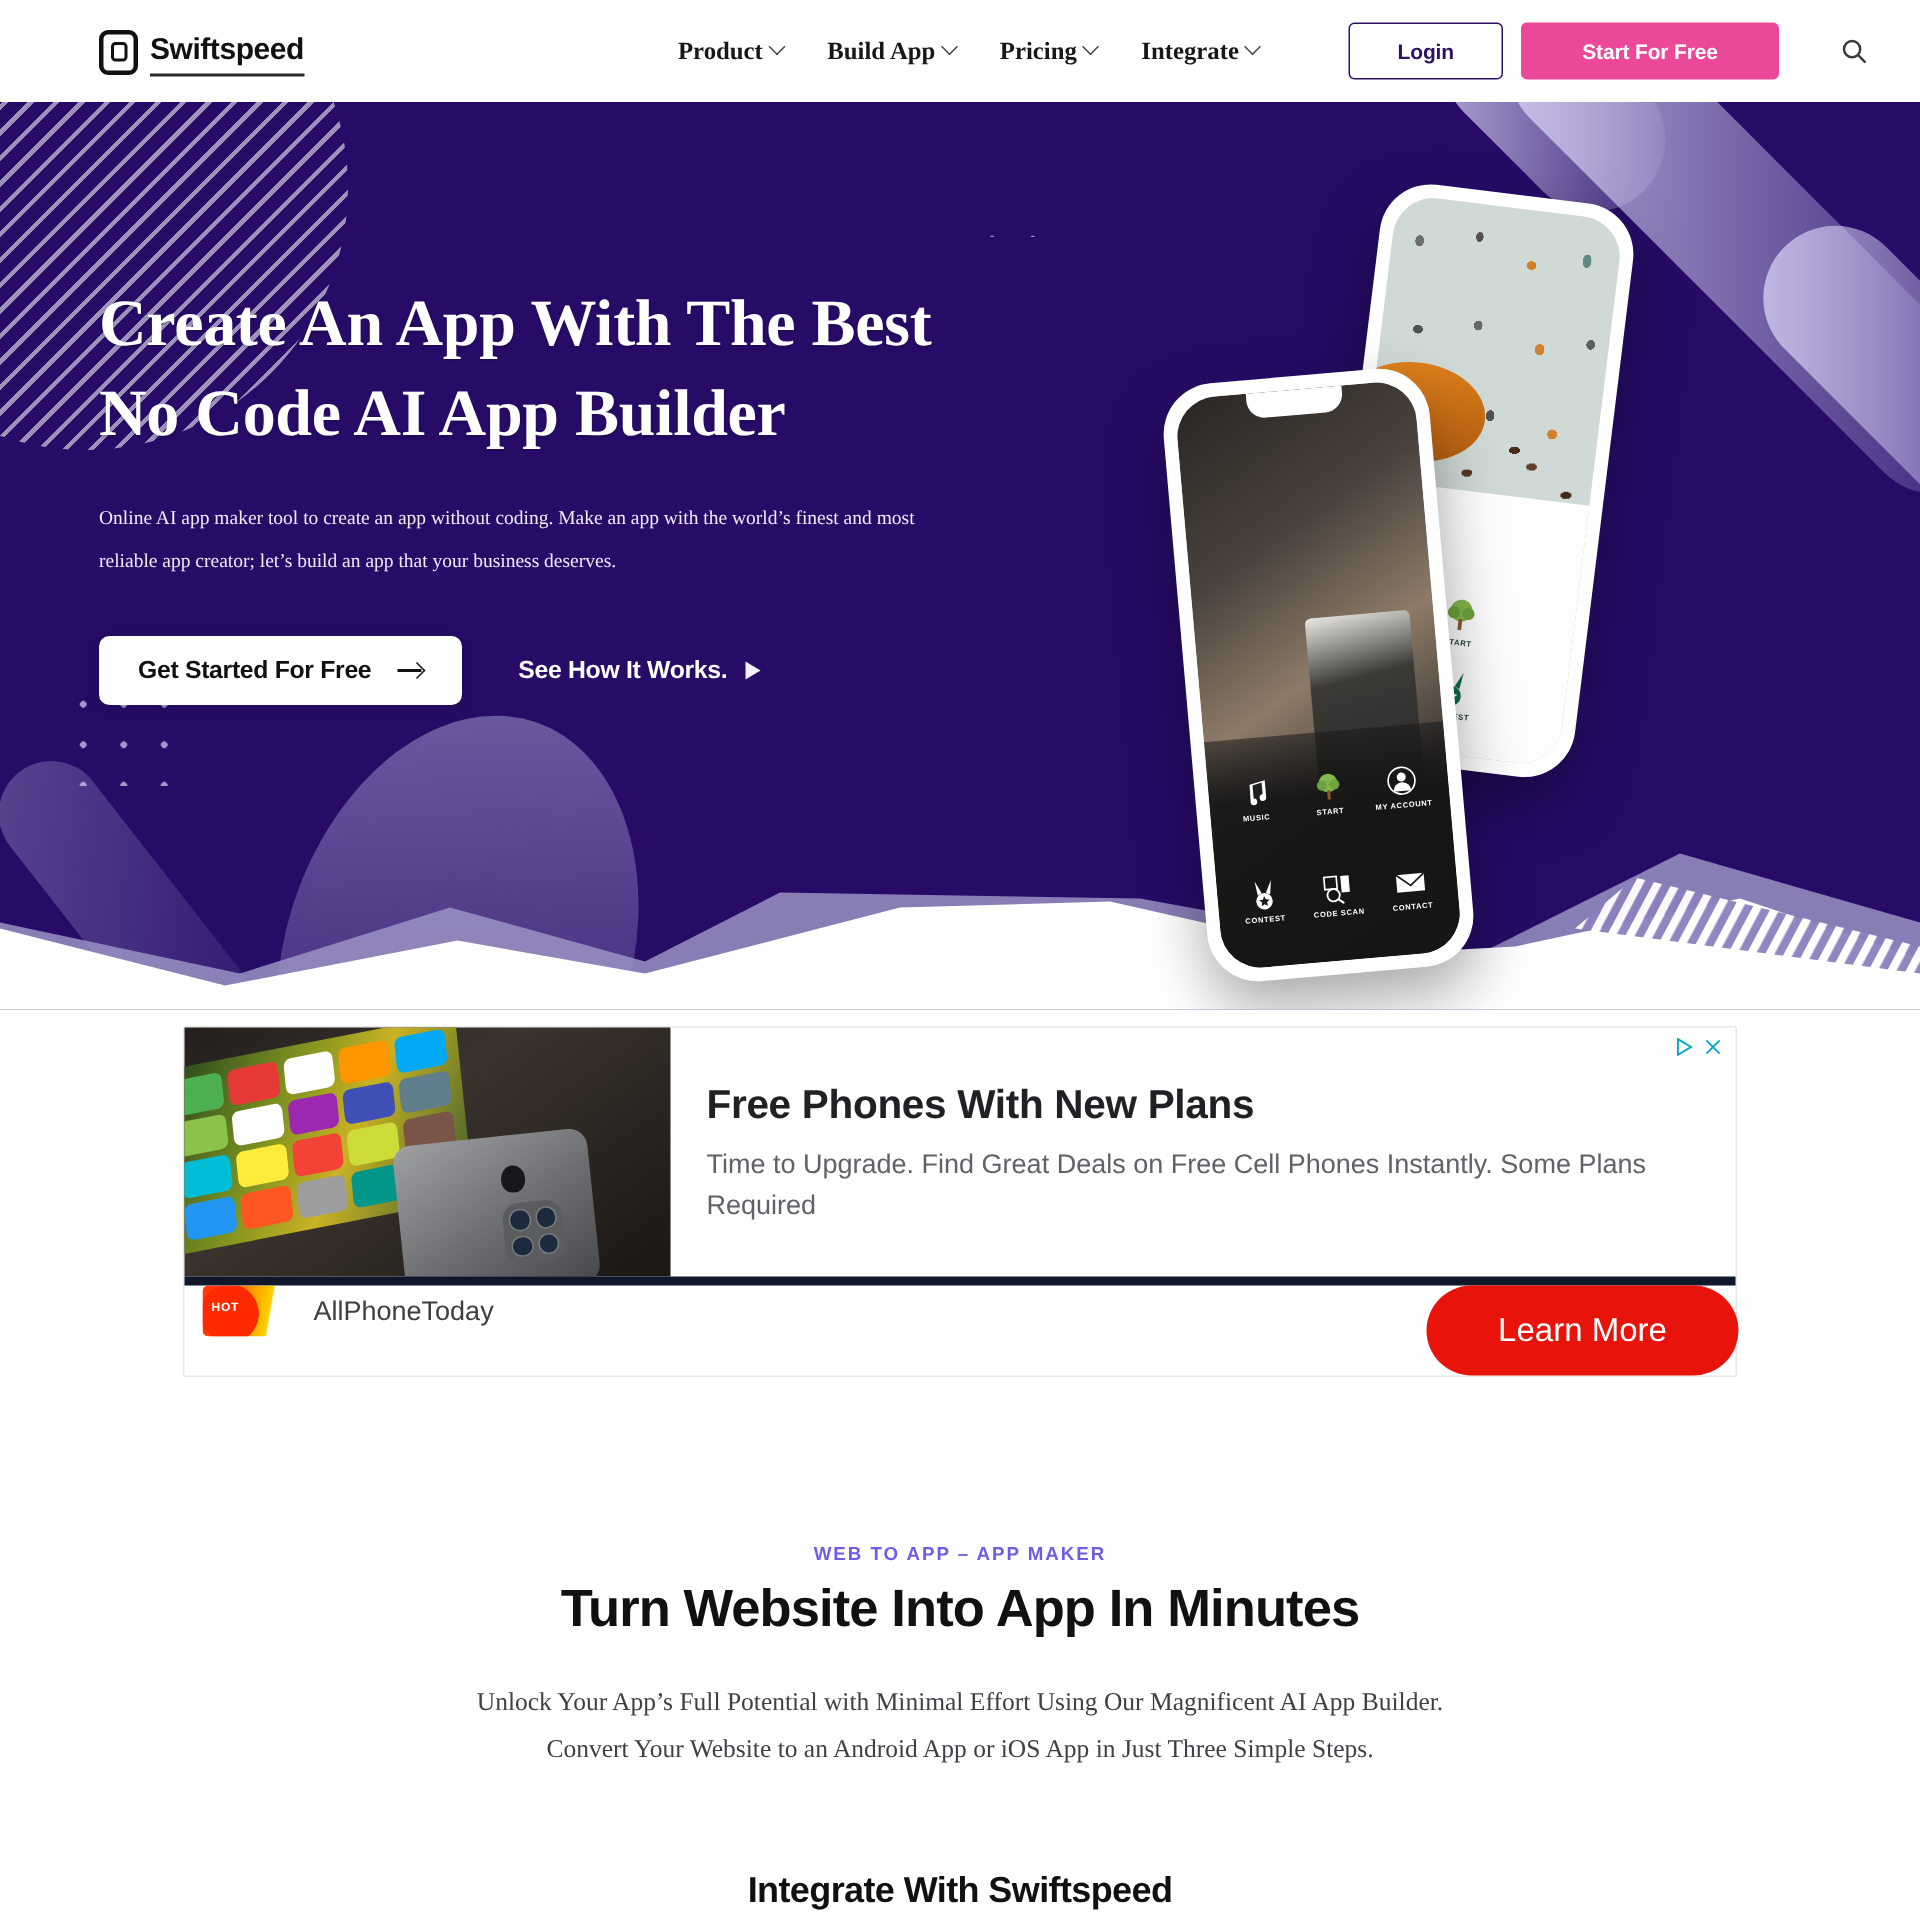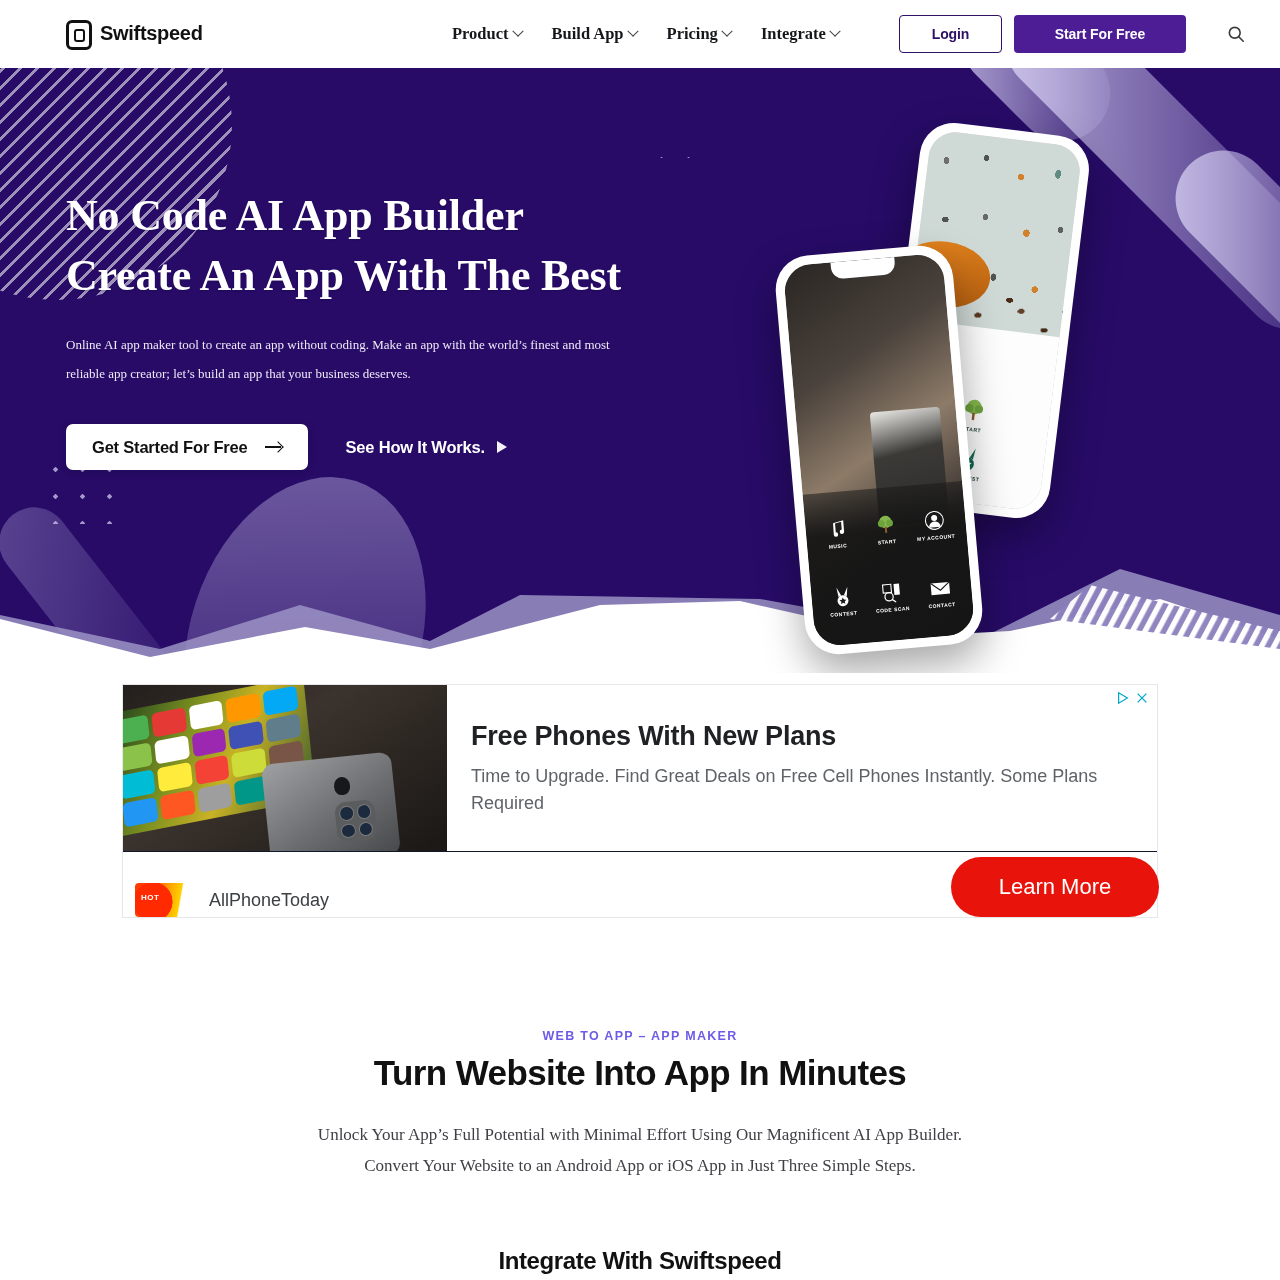--- a/index.html
+++ b/index.html
@@ -21,21 +21,21 @@
     padding:0 22px 0 66px;
     z-index:40;
   }
   .logo{display:flex;align-items:flex-start;gap:8px;cursor:pointer;}
   .logo-mark{
     width:26px;height:30px;border:3px solid #111;border-radius:6px;
     display:flex;align-items:center;justify-content:center;flex:none;
     margin-top:2px;
   }
   .logo-mark i{display:block;width:11px;height:13px;border:2.5px solid #111;border-radius:3px;}
-  .logo-text-wrap{display:flex;flex-direction:row;}
+  .logo-text-wrap{display:flex;flex-direction:column;}
   .logo-text{
     font-size:20px;font-weight:700;letter-spacing:-.3px;color:#111;line-height:30px;
   }
   .logo-underline{height:2px;background:#2b2b2b;width:100%;margin-top:1px;}
 
   .nav-center{
     position:absolute;left:452px;top:0;height:68px;
     display:flex;align-items:center;gap:30px;
   }
   .nav-item{
@@ -49,21 +49,21 @@
   }
   .nav-right{
     position:absolute;right:22px;top:0;height:68px;display:flex;align-items:center;gap:12px;
   }
   .btn-login{
     width:103px;height:38px;border:1.6px solid #2e1065;border-radius:4px;background:#fff;
     color:#2e1065;font-size:14px;font-weight:700;display:flex;align-items:center;justify-content:center;
     cursor:pointer;letter-spacing:-.1px;
   }
   .btn-start{
-    width:172px;height:38px;border-radius:4px;background:#4c1d95;border:none;
+    width:172px;height:38px;border-radius:4px;background:#ec4899;border:none;
     color:#fff;font-size:14px;font-weight:700;display:flex;align-items:center;justify-content:center;
     cursor:pointer;letter-spacing:-.1px;
   }
   .search-btn{
     width:44px;height:44px;display:flex;align-items:center;justify-content:center;cursor:pointer;
     margin-left:16px;
   }
 
   
   .hero{
@@ -246,21 +246,21 @@
     position:absolute;right:22%;bottom:6%;width:40px;height:40px;border-radius:11px;
     background:#5b5c5e;transform:rotate(-6deg);
     display:grid;grid-template-columns:1fr 1fr;gap:3px;padding:4px;
   }
   .ad-img .camera i{display:block;border-radius:50%;background:#1b2a3d;border:1.5px solid #7a7b7d;}
   .ad-body{flex:1;padding:34px 34px 0 24px;position:relative;}
   .ad-headline{font-size:27px;font-weight:700;color:#202124;line-height:34px;letter-spacing:-.2px;}
   .ad-desc{margin-top:10px;font-size:18px;line-height:27px;color:#5f6368;}
   .ad-choices{position:absolute;right:8px;top:6px;display:flex;align-items:center;gap:5px;cursor:pointer;}
   .ad-bottom{
-    flex:1;border-top:1px solid #0f172a;display:flex;align-items:flex-end;justify-content:space-between;
+    flex:1;border-top:6px solid #0f172a;display:flex;align-items:flex-start;justify-content:space-between;
     padding:0 0 0 12px;position:relative;
   }
   .ad-brand{display:flex;align-items:center;gap:14px;}
   .hot-logo{
     width:60px;height:34px;position:relative;flex:none;
     background:radial-gradient(circle at 30% 55%, #ff2a00 0 42%, transparent 43%),
                linear-gradient(100deg,#ff3b00 10%,#ff8a00 45%,#ffd000 72%,transparent 74%);
     border-radius:4px;
   }
   .hot-logo::after{
@@ -356,22 +356,22 @@
       </defs>
       <path d="M0 62 L160 96 L300 52 L430 88 L520 42 L760 46 L980 86 L1120 16 L1280 62 L1280 120 L0 120 Z" fill="#9b92c4" opacity="0.85"></path>
       <path d="M0 66 L150 104 L305 74 L430 96 L600 52 L740 48 L900 84 L1010 78 L1160 46 L1280 86 L1280 120 L0 120 Z" fill="#ffffff"></path>
       <path d="M1090 32 L1280 78 L1280 96 L1050 66 Z" fill="url(#hatchp)" opacity="0.95"></path>
     </svg>
   </div>
 
   <div class="hero-inner">
     <div class="hero-copy">
       <div class="hero-title">
+        <div>Create An App With The Best</div>
         <div>No Code AI App Builder</div>
-        <div>Create An App With The Best</div>
       </div>
       <p class="hero-sub">Online AI app maker tool to create an app without coding. Make an app with the world’s finest and most reliable app creator; let’s build an app that your business deserves.</p>
       <div class="hero-cta">
         <button class="btn-hero">
           <span>Get Started For Free</span>
           <i class="arrow-r"></i>
         </button>
         <div class="link-how">
           <span>See How It Works.</span>
           <i class="tri"></i>

